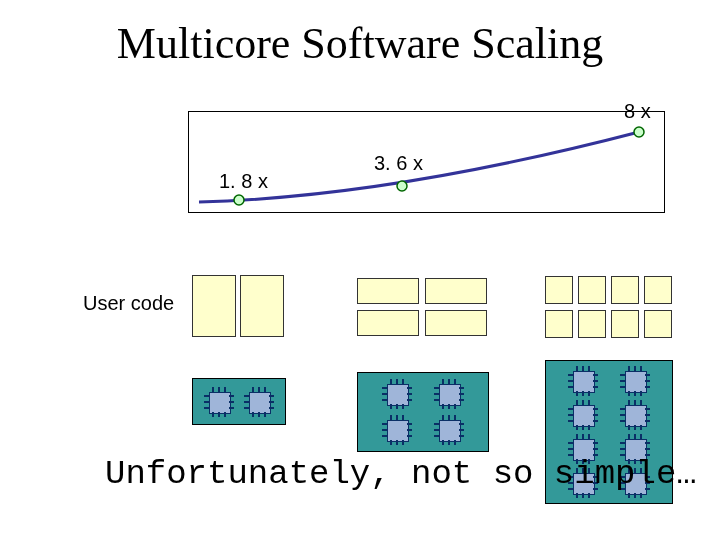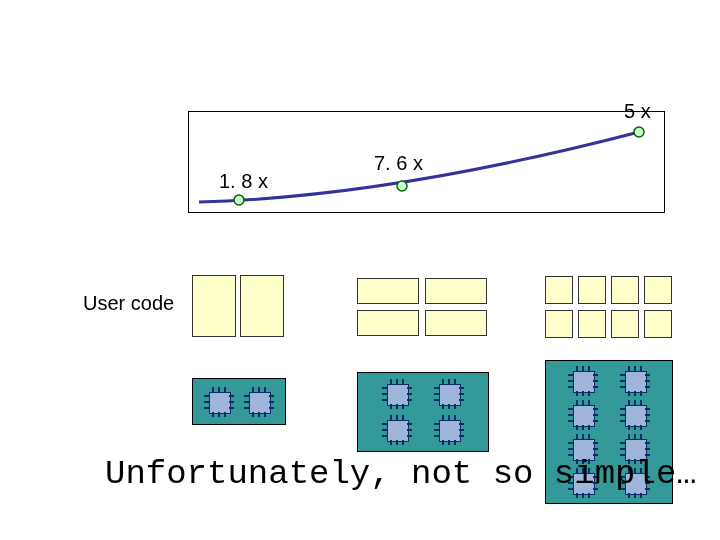--- a/index.html
+++ b/index.html
@@ -102,35 +102,36 @@
   .pin-l, .pin-r { width: 5px; height: 2px; }
   .pin-t { top: -1px; }
   .pin-b { bottom: -1px; }
   .pin-l { left: -1px; }
   .pin-r { right: -1px; }
 </style>
 </head>
 <body>
 
 <div class="slide">
+  <div class="title">Multicore Software Scaling</div>
 
   <div class="row-label label-usercode">User code</div>
 
   <div class="chart-box">
     <svg class="chart-svg" viewBox="0 0 475 100">
 
       <path d="M 10 90 Q 200 85 450 20" fill="none" stroke="#333399" stroke-width="3"></path>
 
       <circle cx="50" cy="88" r="5" fill="#ccffcc" stroke="#006600" stroke-width="1.5"></circle>
       <circle cx="213" cy="74" r="5" fill="#ccffcc" stroke="#006600" stroke-width="1.5"></circle>
       <circle cx="450" cy="20" r="5" fill="#ccffcc" stroke="#006600" stroke-width="1.5"></circle>
     </svg>
     <div class="pt-label" style="left:30px; top:58px;">1. 8 x</div>
-    <div class="pt-label" style="left:185px; top:40px;">7. 6 x</div>
-    <div class="pt-label" style="left:435px; top:-12px;">5 x</div>
+    <div class="pt-label" style="left:185px; top:40px;">3. 6 x</div>
+    <div class="pt-label" style="left:435px; top:-12px;">8 x</div>
   </div>
 
   <div class="uc-group" style="left:192px; top:275px; width:92px; height:62px;">
     <div class="uc-box" style="left:0px;  top:0px; width:42px; height:60px;"></div>
     <div class="uc-box" style="left:48px; top:0px; width:42px; height:60px;"></div>
   </div>
 
   <div class="uc-group" style="left:357px; top:278px; width:130px; height:56px;">
     <div class="uc-box" style="left:0px;  top:0px;  width:60px; height:24px;"></div>
     <div class="uc-box" style="left:68px; top:0px;  width:60px; height:24px;"></div>

